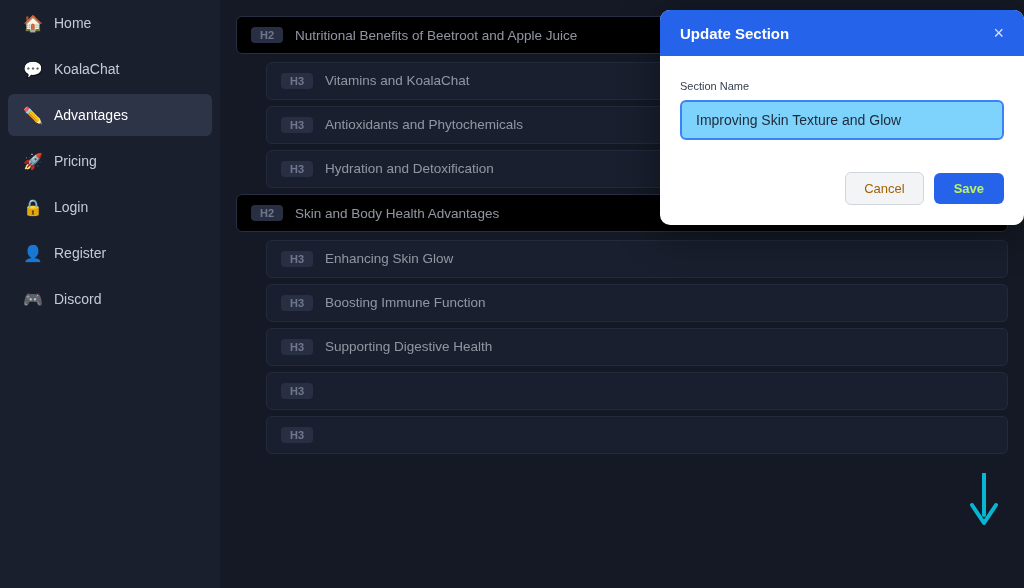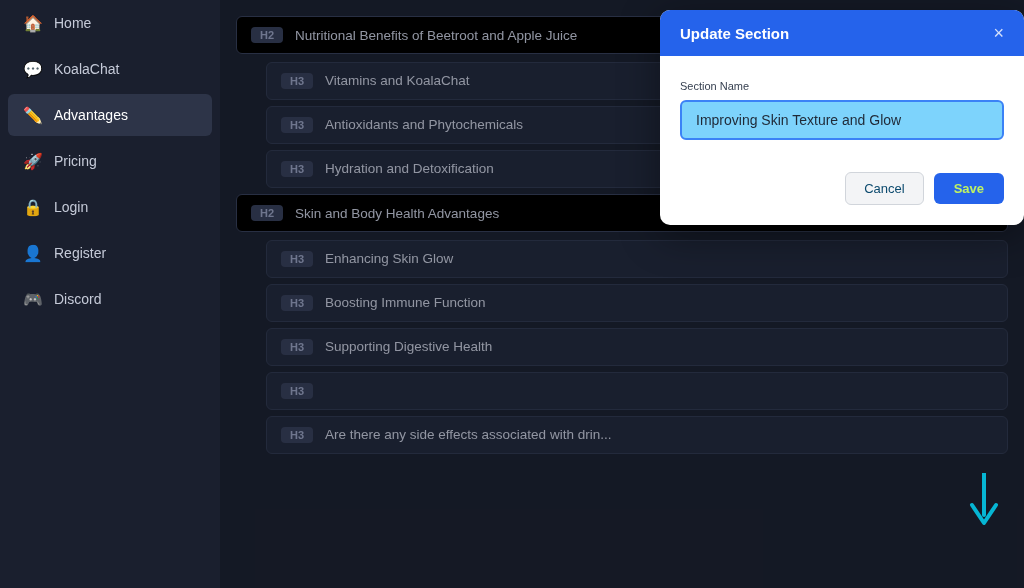--- a/index.html
+++ b/index.html
@@ -164,21 +164,21 @@
     .modal-footer {
       padding: 16px 20px 20px;
       display: flex;
       justify-content: flex-end;
       gap: 10px;
       align-items: center;
     }
     .btn-cancel {
       padding: 8px 18px;
       background: #f3f4f6;
-      color: #0c4a6e;
+      color: #a16207;
       border: 1px solid #d1d5db;
       border-radius: 6px;
       font-size: 13px;
       cursor: pointer;
       font-weight: 500;
     }
     .btn-save {
       padding: 8px 20px;
       background: #2563eb;
       color: #bef264;
@@ -267,21 +267,20 @@
       </div>
       <div class="section-h3">
         <span class="heading-tag">H3</span>
         <span class="section-text">Supporting Digestive Health</span>
       </div>
       <div class="section-h3">
         <span class="heading-tag">H3</span>
       </div>
       <div class="section-h3">
         <span class="heading-tag">H3</span>
-        <span class="section-text">Are there any side effects associated with drin...</span>
       </div>
     </div>
 
   <div class="modal-overlay">
     <div class="modal">
       <div class="modal-header">
         <span class="modal-title">Update Section</span>
         <button class="modal-close">×</button>
       </div>
       <div class="modal-body">

